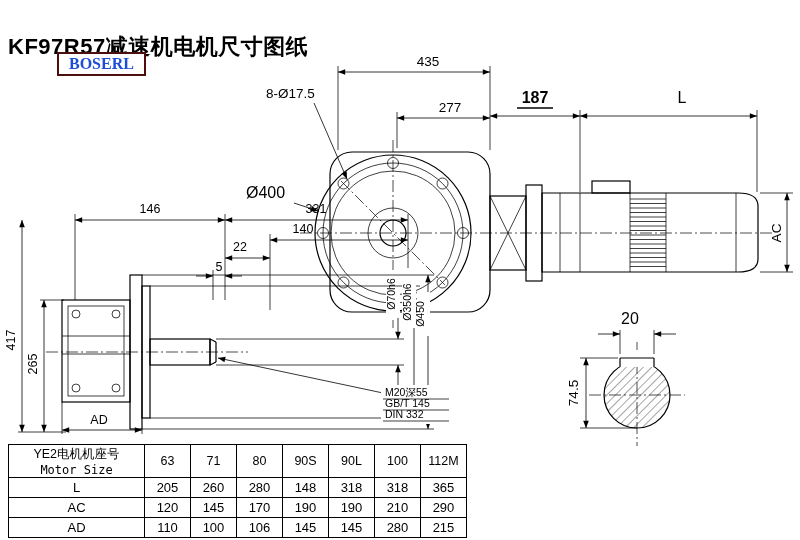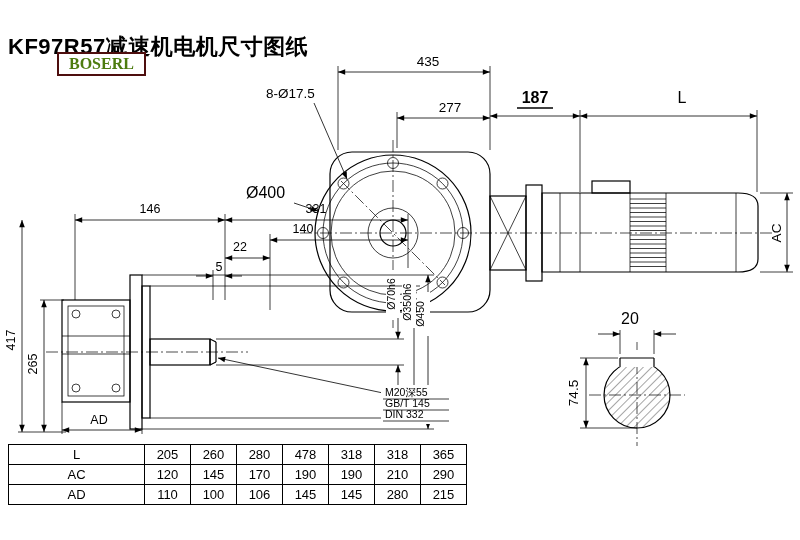--- a/index.html
+++ b/index.html
@@ -8,21 +8,21 @@
     font-family:"Liberation Sans","DejaVu Sans",sans-serif; color:#000;
     overflow:hidden;
   }
   .title {
     position:absolute; left:8px; top:4px;
     font-size:22px; font-weight:bold; letter-spacing:0.5px;margin-top:28px;
   }
   .logo {
     position:absolute; left:57px; top:52px;
     border:2px solid #4e0e0e; padding:1px 10px;
-    color:#4d7c0f; font-family:"Liberation Serif","DejaVu Serif",serif;
+    color:#1d4ed8; font-family:"Liberation Serif","DejaVu Serif",serif;
     font-weight:bold; font-size:16px; background:#fff;
   }
   svg.drawing { position:absolute; left:0; top:0; }
   svg text { fill:#000; font-family:"Liberation Sans","DejaVu Sans",sans-serif; }
   .ln   { fill:none; stroke:#000; stroke-width:1.2; }
   .thin { fill:none; stroke:#000; stroke-width:0.75; }
   .dim  { fill:none; stroke:#000; stroke-width:0.8; marker-start:url(#ar); marker-end:url(#ar); }
   .dime { fill:none; stroke:#000; stroke-width:0.8; marker-end:url(#ar); }
   .dims { fill:none; stroke:#000; stroke-width:0.8; marker-start:url(#ar); }
   .cl   { fill:none; stroke:#000; stroke-width:0.7; stroke-dasharray:12 3 2 3; }
@@ -256,26 +256,39 @@
     <col class="c0">
       <col class="c">
       <col class="c">
       <col class="c">
       <col class="c">
       <col class="c">
       <col class="c">
       <col class="c">
   </colgroup>
   <tbody>
+  <tr class="hdr">
+    <td>
+      <div>YE2电机机座号</div>
+      <div class="mono">Motor Size</div>
+    </td>
+    <td>63</td>
+    <td>71</td>
+    <td>80</td>
+    <td>90S</td>
+    <td>90L</td>
+    <td>100</td>
+    <td>112M</td>
+  </tr>
   <tr class="r">
     <td>L</td>
     <td>205</td>
     <td>260</td>
     <td>280</td>
-    <td>478</td>
+    <td>148</td>
     <td>318</td>
     <td>318</td>
     <td>365</td>
   </tr>
   <tr class="r">
     <td>AC</td>
     <td>120</td>
     <td>145</td>
     <td>170</td>
     <td>190</td>

